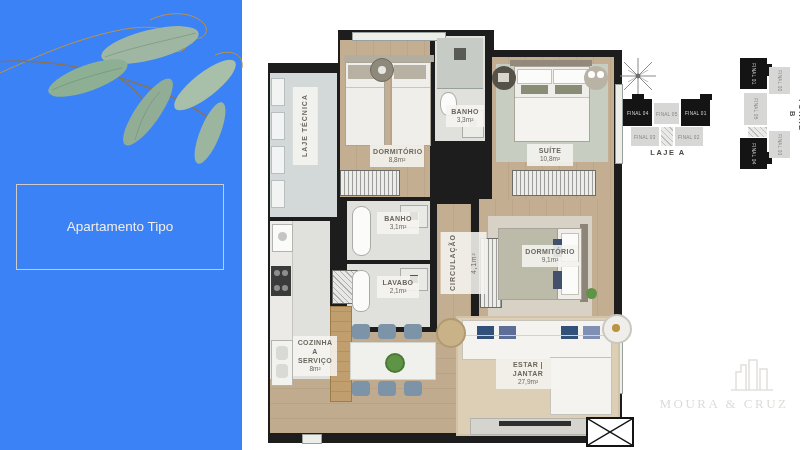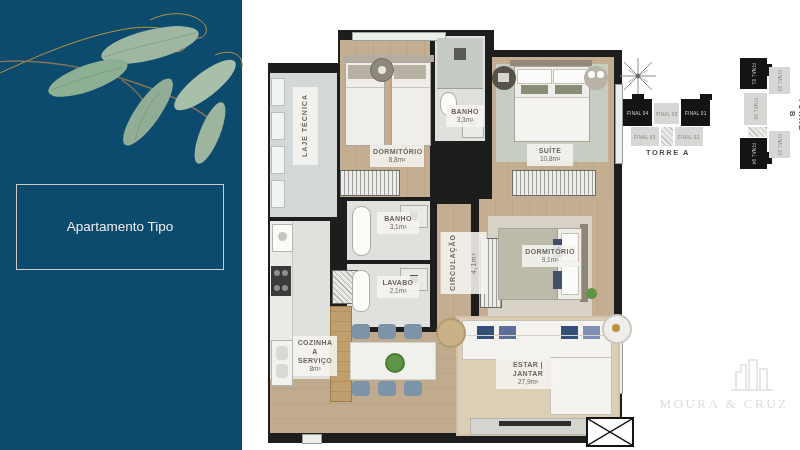--- a/index.html
+++ b/index.html
@@ -1,21 +1,21 @@
 <!DOCTYPE html>
 <html><head>
 <meta charset="utf-8">
 <style>
   html,body{margin:0;padding:0;background:#ffffff;}
   .stage{position:relative;width:800px;height:450px;background:#ffffff;overflow:hidden;
          font-family:"Liberation Sans",sans-serif;}
   .abs{position:absolute;}
 
   
-  .panel{left:0;top:0;width:242px;height:450px;background:#0c4a6e;}
+  .panel{left:0;top:0;width:242px;height:450px;background:#3b82f6;}
   .info-box{left:16px;top:184px;width:206px;height:84px;border:1px solid #cfcbc7;
             display:flex;flex-direction:column;justify-content:center;text-align:center;
             color:#f0edea;line-height:1.5;}
   .info-box .l1{font-size:13.5px;}
   .info-box .l2{font-size:13.5px;}
   .info-box .l3{font-size:13.5px;}
 
   
   .plan-bg{left:268px;top:30px;width:354px;height:413px;background:#1d1d1d;}
   .room{position:absolute;}
@@ -293,21 +293,21 @@
     <div class="tblock tblack" style="left:681px;top:99px;width:29px;height:27px;">
       <span class="ulabel">FINAL 01</span>
     </div>
     <div class="tblock" style="left:661px;top:127px;width:12px;height:19px;background:repeating-linear-gradient(45deg,#e9e9e7 0 3px,#bfbfbb 3px 4px);"></div>
     <div class="tblock tgray" style="left:631px;top:127px;width:28px;height:19px;">
       <span class="ulabel">FINAL 03</span>
     </div>
     <div class="tblock tgray" style="left:675px;top:127px;width:28px;height:19px;">
       <span class="ulabel">FINAL 02</span>
     </div>
-    <div class="tower-name" style="left:623px;top:148px;width:90px;">TORRE A</div>
+    <div class="tower-name" style="left:623px;top:148px;width:90px;">LAJE A</div>
   </div>
 
   <div class="abs">
     <div class="tblock tblack" style="left:766px;top:64px;width:6px;height:12px;"></div>
     <div class="tblock tblack" style="left:766px;top:152px;width:6px;height:12px;"></div>
     <div class="tblock tblack" style="left:740px;top:58px;width:27px;height:31px;">
       <span class="ulabel-v">FINAL 01</span>
     </div>
     <div class="tblock tgray" style="left:769px;top:67px;width:21px;height:27px;">
       <span class="ulabel-v">FINAL 02</span>

